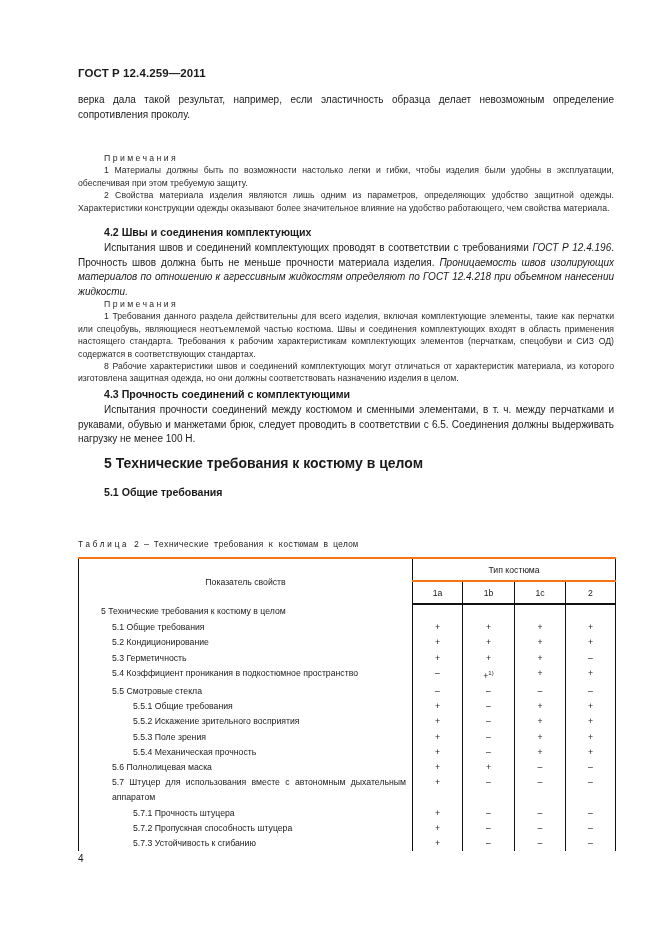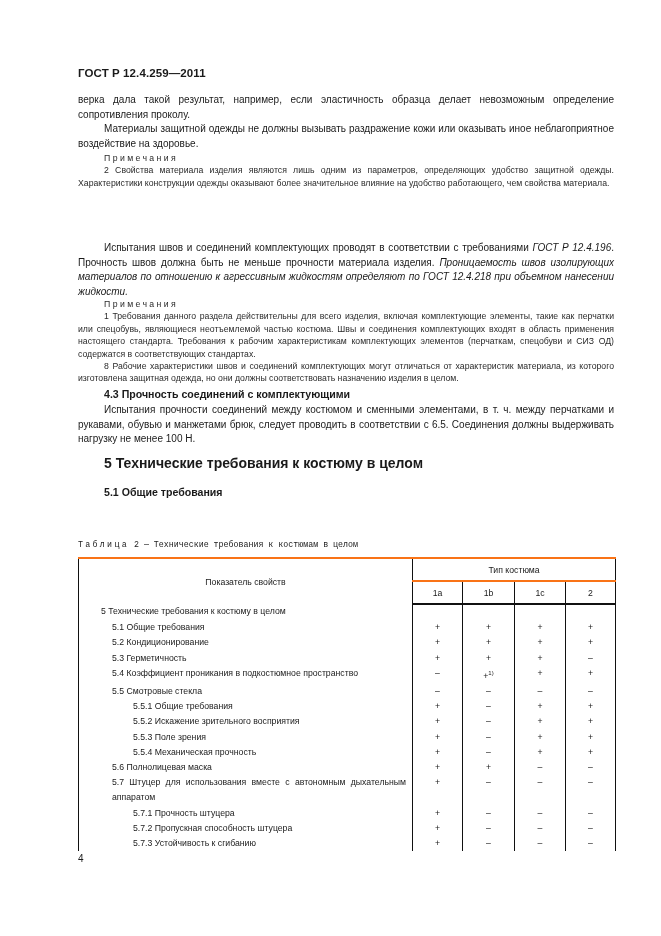--- a/index.html
+++ b/index.html
@@ -34,27 +34,28 @@
   .pagenum { position: absolute; left: 78px; top: 853px; font-size: 10px; }
 </style>
 </head>
 <body>
 
 <div class="page">
 
   <div class="doc-id">ГОСТ Р 12.4.259—2011</div>
 
   <div class="p" style="top:93px;"><span>верка дала такой результат, например, если эластичность образца делает невозможным определение сопротивления проколу.</span></div>
-  <div class="p" style="top:122px;"><span class="ind"></span><span>Материалы защитной одежды не должны вызывать раздражение кожи или оказывать иное неблагоприятное воздействие на здоровье.</span></div>
 
   <div class="note" style="top:152px;">
     <div style="padding-left:26px;" class="note-title">Примечания</div>
+    <div><span class="ind" style="display:inline-block;width:26px;"></span><span>1  Материалы должны быть по возможности настолько легки и гибки, чтобы изделия были удобны в эксплуатации, обеспечивая при этом требуемую защиту.</span></div>
     <div><span style="display:inline-block;width:26px;"></span><span>2  Свойства материала изделия являются лишь одним из параметров, определяющих удобство защитной одежды. Характеристики конструкции одежды оказывают более значительное влияние на удобство работающего, чем свойства материала.</span></div>
   </div>
 
+  <div class="h2" style="top:226px;">4.2  Швы и соединения комплектующих</div>
   <div class="p" style="top:241px;"><span class="ind"></span><span>Испытания швов и соединений комплектующих проводят в соответствии с требованиями </span><span class="it">ГОСТ Р 12.4.196</span><span>. Прочность швов должна быть не меньше прочности материала изделия. </span><span class="it">Проницаемость швов изолирующих материалов по отношению к агрессивным жидкостям определяют по ГОСТ 12.4.218 при объемном нанесении жидкости.</span></div>
 
   <div class="note" style="top:298px;">
     <div style="padding-left:26px;" class="note-title">Примечания</div>
     <div><span style="display:inline-block;width:26px;"></span><span>1  Требования данного раздела действительны для всего изделия, включая комплектующие элементы, такие как перчатки или спецобувь, являющиеся неотъемлемой частью костюма. Швы и соединения комплектующих входят в область применения настоящего стандарта. Требования к рабочим характеристикам комплектующих элементов (перчаткам, спецобуви и СИЗ ОД) содержатся в соответствующих стандартах.</span></div>
     <div><span style="display:inline-block;width:26px;"></span><span>8  Рабочие характеристики швов и соединений комплектующих могут отличаться от характеристик материала, из которого изготовлена защитная одежда, но они должны соответствовать назначению изделия в целом.</span></div>
   </div>
 
   <div class="h2" style="top:388px;">4.3  Прочность соединений с комплектующими</div>
   <div class="p" style="top:403px;"><span class="ind"></span><span>Испытания прочности соединений между костюмом и сменными элементами, в т. ч. между перчатками и рукавами, обувью и манжетами брюк, следует проводить в соответствии с 6.5. Соединения должны выдерживать нагрузку не менее 100 Н.</span></div>

